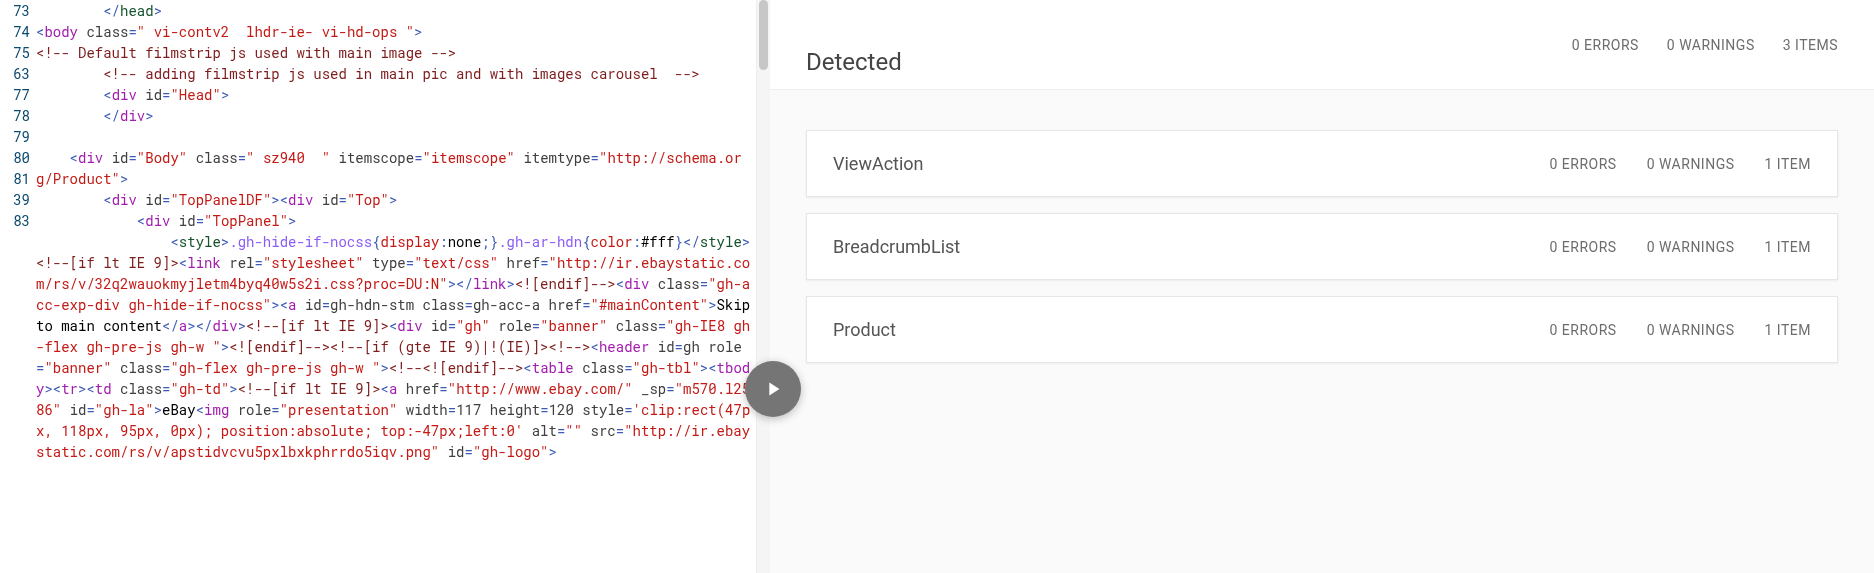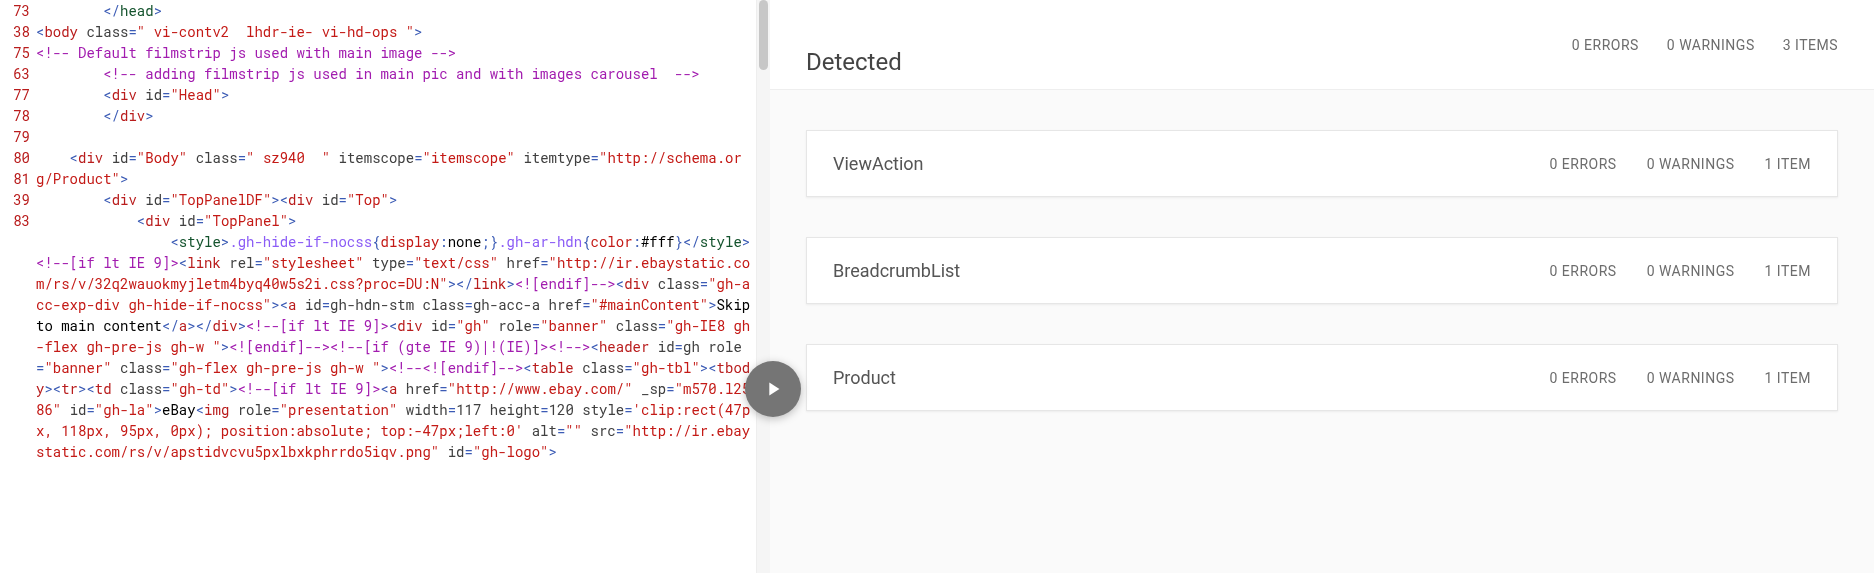--- a/index.html
+++ b/index.html
@@ -20,42 +20,42 @@
   .editor {
     font-family: "Roboto Mono", Menlo, Consolas, monospace;
     font-size: 14px;
     line-height: 21px;
     height: 100%;
     display: flex;
   }
   .gutter {
     width: 36px;
     text-align: right;
-    color: #b91c1c;
+    color: #0c4a6e;
     padding-right: 6px;
     user-select: none;
     flex-shrink: 0;
   }
   .gutter div { height: 21px; }
   .code { flex: 1; white-space: pre-wrap; word-break: break-all; padding-right: 12px; }
   .code .ln { min-height: 21px; display: block; }
 
   
   .vscroll {
     position: absolute; right: 0; top: 0; width: 14px; height: 100%;
     background: #f5f5f5; border-left: 1px solid #eee;
   }
   .vthumb {
     position: absolute; left: 2px; right: 2px; top: 0; height: 70px;
     background: #c7c7c7; border-radius: 5px;
   }
 
   
-  .c-comment { color: #a21caf; }
-  .c-tag { color: #b91c1c; }
+  .c-comment { color: #7f1d1d; }
+  .c-tag { color: #a21caf; }
   .c-pun { color: #3b5bb5; }
   .c-attr { color: #404040; }
   .c-str { color: #c41a16; }
   .c-css-sel { color: #8b5cf6; }
   .c-css-prop { color: #c41a16; }
   .c-text { color: #000000; }
   .c-green { color: #14532d; }
 
   
   .r-header {
@@ -64,21 +64,21 @@
     border-bottom: 1px solid #eee; background: #fff;
   }
   .r-title {
     font-family: Roboto, Arial, sans-serif; font-size: 24px; font-weight: 400;
     color: #444;
     margin-top: 35px;
   }
   .r-stats { display: flex; gap: 28px; font-family: Roboto, Arial, sans-serif; }
   .r-stat { color: #6d6d6d; font-size: 14px; letter-spacing: 0.5px; }
 
-  .r-body { padding: 40px 36px 0 36px; display: flex; flex-direction: column; gap: 40px; }
+  .r-body { padding: 40px 36px 0 36px; display: flex; flex-direction: column; gap: 16px; }
 
   .card {
     background: #fff; border: 1px solid #e6e6e6;
     box-shadow: 0 1px 2px rgba(0,0,0,0.06);
     display: flex; align-items: center; justify-content: space-between;
     padding: 22px 26px; cursor: pointer;
     font-family: Roboto, Arial, sans-serif;
   }
   .card-name { font-size: 18px; color: #555; }
   .card-stats { display: flex; gap: 30px; }
@@ -96,21 +96,21 @@
 </style>
 </head>
 <body>
 
 <div class="wrap">
 
   <div class="left">
     <div class="editor">
       <div class="gutter" id="gutter">
           <div>73</div>
-          <div>38</div>
+          <div>74</div>
           <div>75</div>
           <div>63</div>
           <div>77</div>
           <div>78</div>
           <div>79</div>
           <div>80</div>
           <div>81</div>
           <div>39</div>
           <div>83</div>
         </div>

